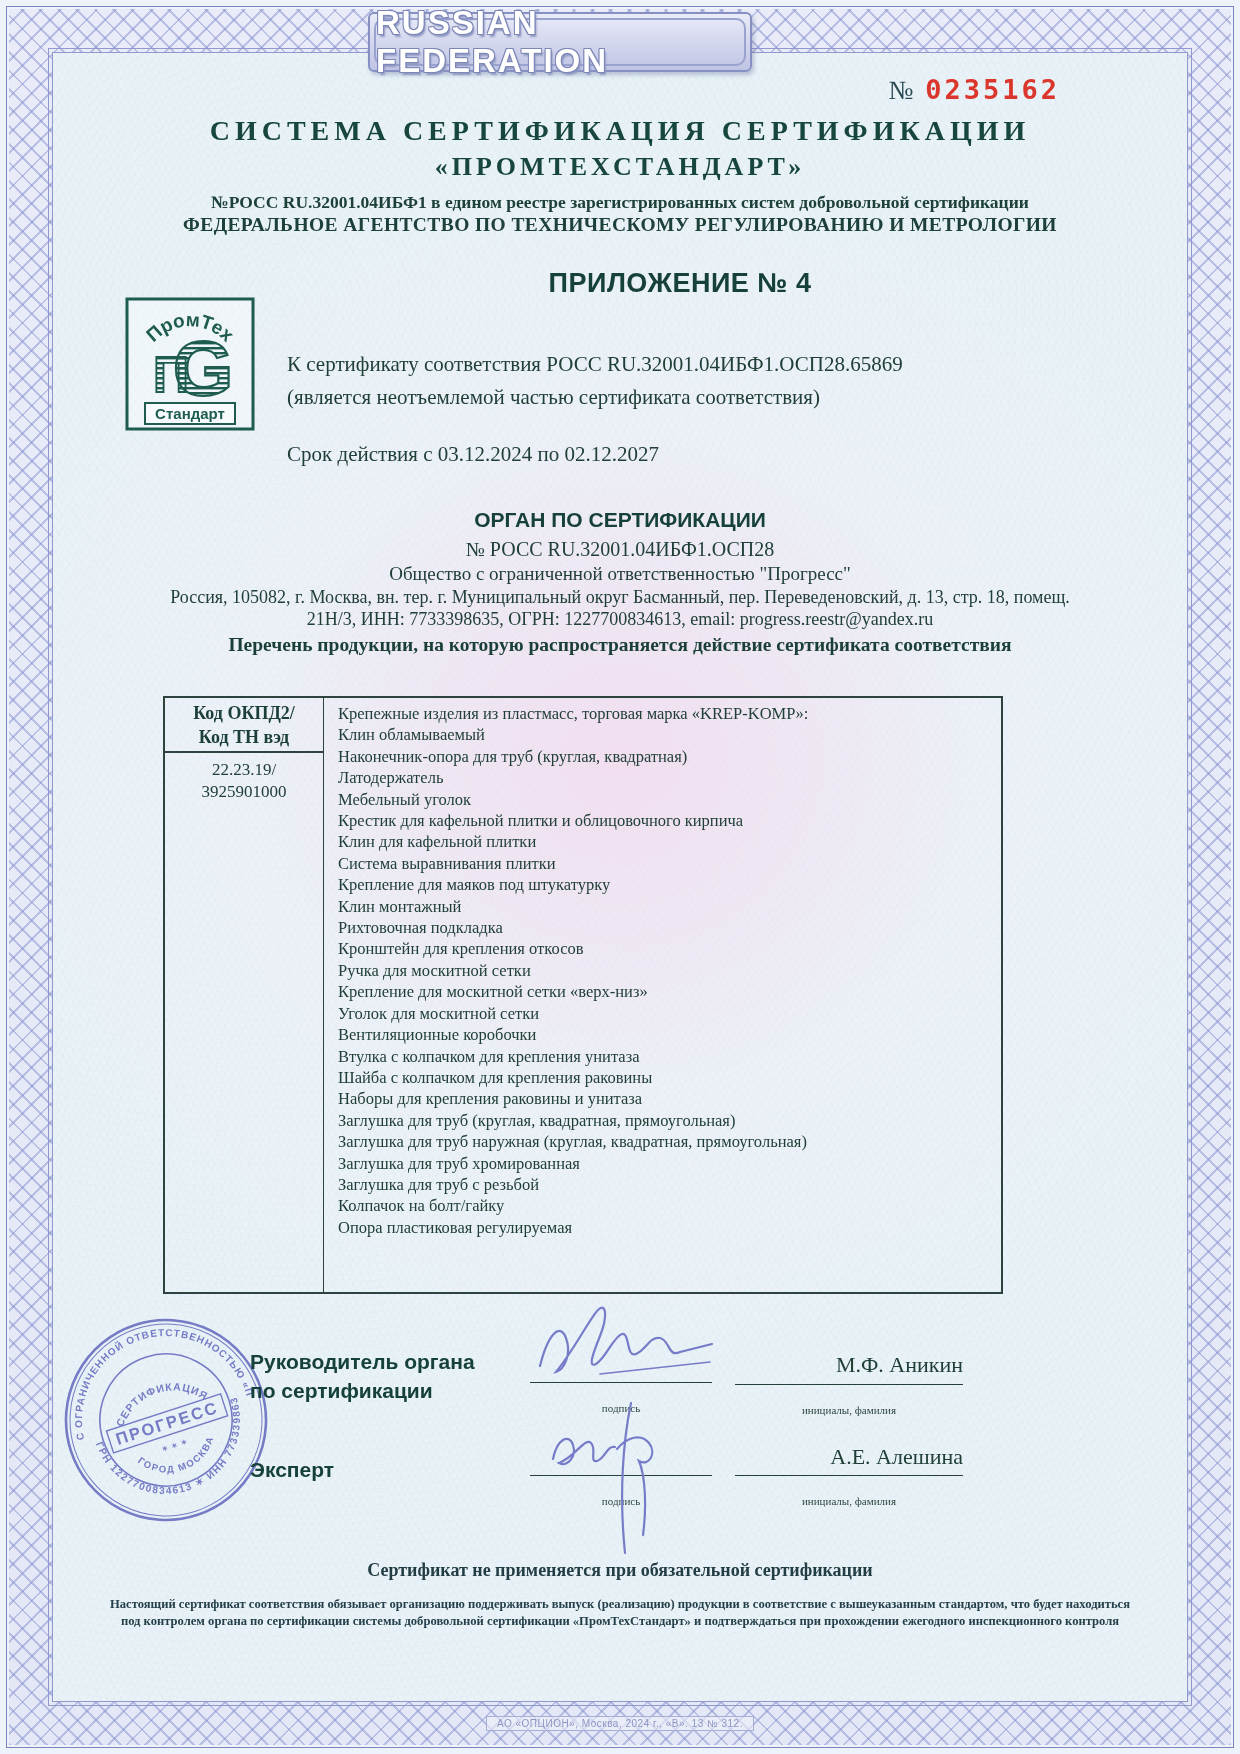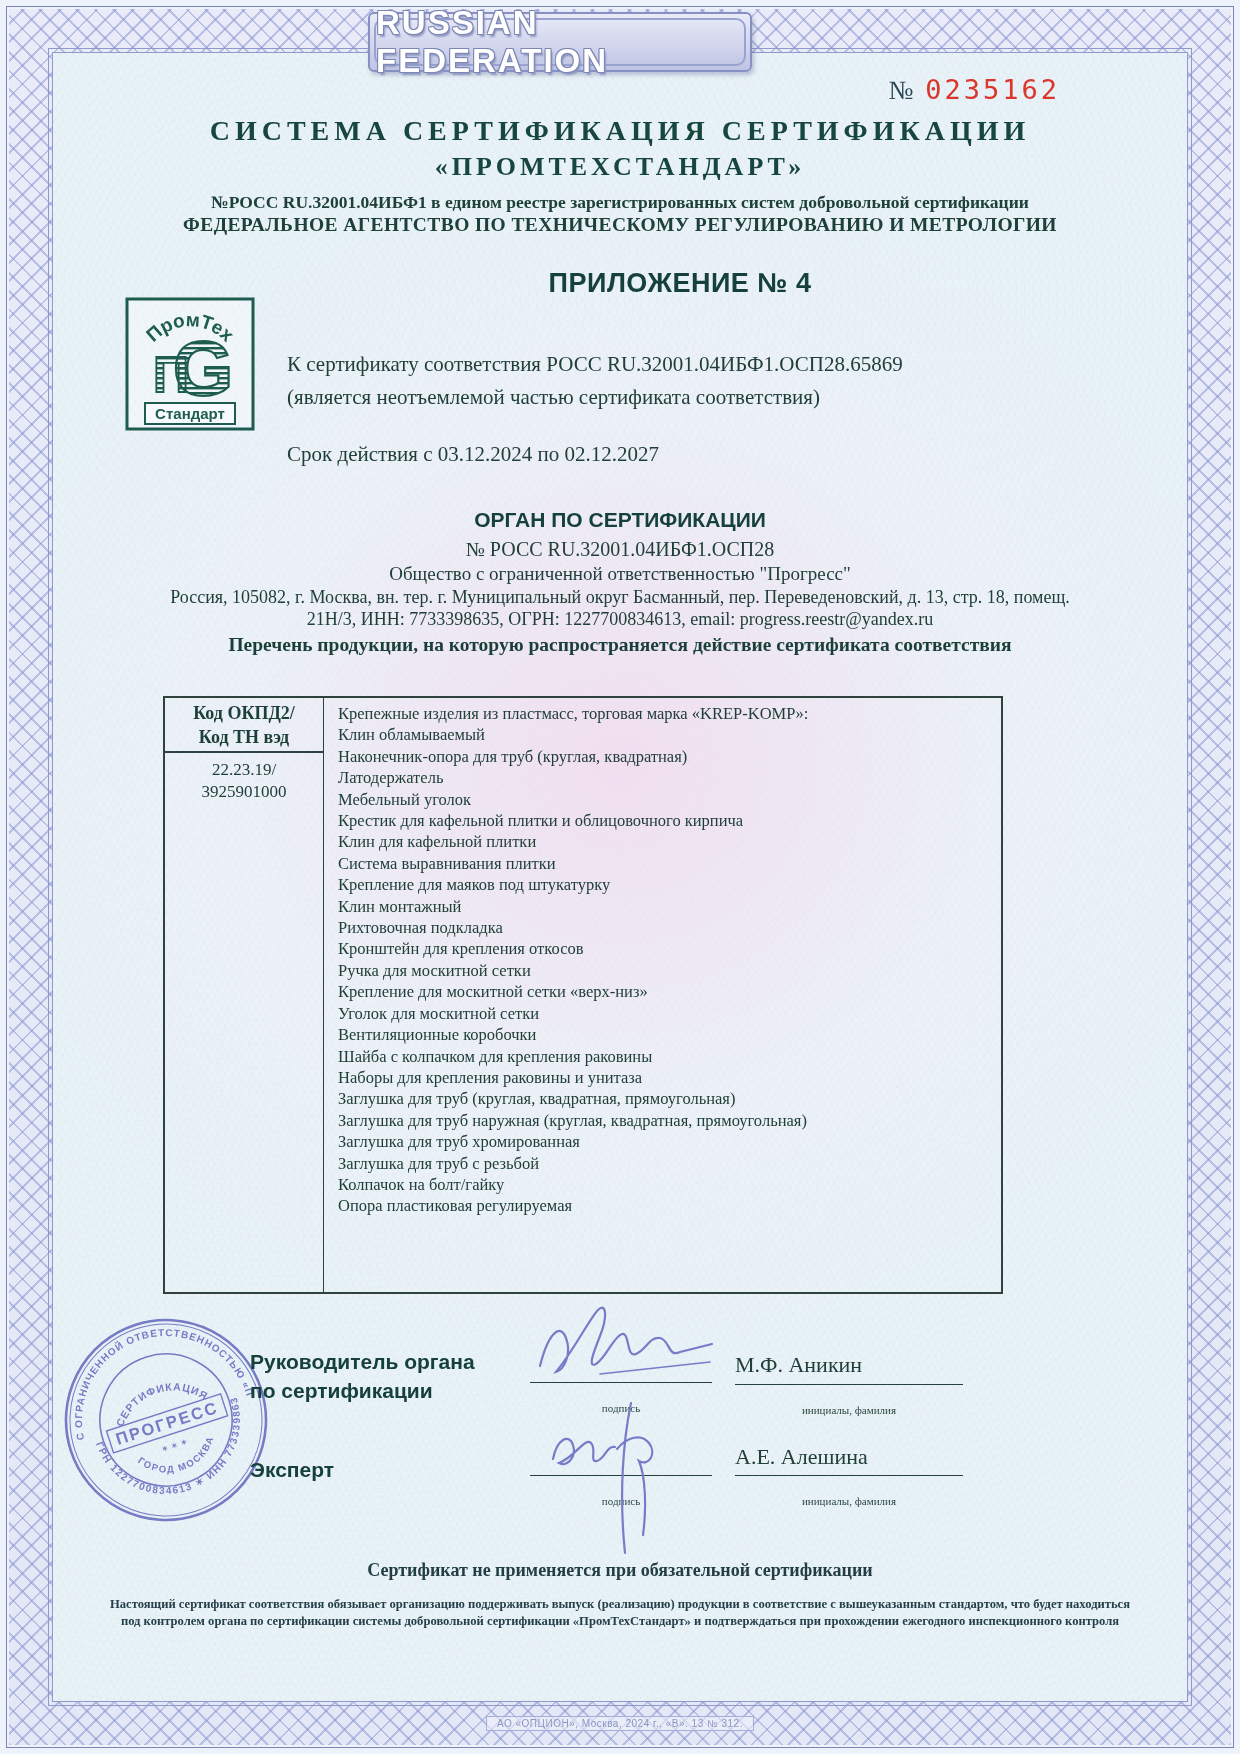--- a/index.html
+++ b/index.html
@@ -24,21 +24,21 @@
   
   .badge{left:368px;top:12px;width:380px;height:56px;border:2px solid #8690c2;border-radius:6px;
     background:linear-gradient(#e9ebf8,#bfc4e4);box-shadow:2px 3px 4px rgba(90,100,150,.35);}
   .badge-inner{position:absolute;inset:4px;border:2px solid #9aa2d0;border-radius:10px;
     display:flex;align-items:center;justify-content:center;}
   .badge-text{font-family:"Liberation Sans",sans-serif;font-weight:bold;font-size:33px;letter-spacing:2px;
     color:#fff;text-shadow:-1px -1px 0 #7d87b5,1px -1px 0 #7d87b5,-1px 1px 0 #7d87b5,1px 1px 0 #7d87b5,2px 3px 2px #8f98c2;}
   
   .cert-no{top:74px;right:180px;display:flex;align-items:baseline;gap:12px;}
   .cert-no .nl{font-size:26px;color:#2c4a55;}
-  .cert-no .nv{font-family:"DejaVu Sans Mono",monospace;font-size:27px;font-weight:normal;letter-spacing:3px;color:#da362c;}
+  .cert-no .nv{font-family:"DejaVu Sans Mono",monospace;font-size:27px;font-weight:bold;letter-spacing:3px;color:#da362c;}
   
   .ctr{left:80px;right:80px;text-align:center;}
   .t1{top:115px;font-size:28px;font-weight:600;letter-spacing:5px;color:#17463d;}
   .t2{top:152px;font-size:26px;font-weight:600;letter-spacing:4px;color:#17463d;}
   .reg{top:192px;font-size:17.5px;font-weight:bold;color:#1d4039;}
   .agency{top:214px;font-size:19.5px;font-weight:bold;color:#1d4039;letter-spacing:.4px;}
   .appendix{left:300px;width:760px;top:268px;text-align:center;font-family:"Liberation Sans",sans-serif;
     font-weight:bold;font-size:27px;color:#16413a;letter-spacing:.5px;}
   .toline1{left:287px;top:352px;font-size:21px;}
   .toline2{left:287px;top:385px;font-size:21px;}
@@ -54,21 +54,21 @@
   .col-code{width:158px;border-right:1.5px solid #2e433e;display:flex;flex-direction:column;}
   .col-name{flex:1;display:flex;flex-direction:column;}
   .th{height:53px;border-bottom:2px solid #2e433e;display:flex;flex-direction:column;align-items:center;justify-content:center;
       font-weight:bold;font-size:18px;line-height:24px;color:#1c3f38;}
   .codes{padding-top:6px;text-align:center;font-size:17px;line-height:22px;}
   .plist{padding:5px 0 0 14px;font-size:16.5px;line-height:21.4px;}
   
   .roleblock{left:250px;font-family:"Liberation Sans",sans-serif;font-weight:bold;font-size:21px;color:#16413a;line-height:29px;margin-top:7px;}
   .sigline{border-top:1.6px solid #27413a;height:0;}
   .siglabel{font-size:11px;text-align:center;color:#2c463f;margin-top:18px;}
-  .signame{font-size:22px;text-align:left;color:#203f37;}
+  .signame{font-size:22px;text-align:right;color:#203f37;}
   .sig-svg{pointer-events:none;}
   
   .notappl{top:1560px;font-size:18px;font-weight:bold;color:#233d45;}
   .fineprint{left:95px;right:95px;top:1596px;text-align:center;font-size:12.6px;font-weight:bold;line-height:17px;color:#25404a;}
   .printinfo{left:0;right:0;top:1688px;text-align:center;}
   .printinfo span{display:inline-block;border:1px solid #a7aed6;padding:1px 10px;
     font-family:"Liberation Sans",sans-serif;font-size:10px;color:#8d96c2;letter-spacing:.5px;background:rgba(238,240,250,.6);margin-top:28px;}
 </style>
 </head>
 <body>
@@ -147,20 +147,21 @@
           <div>Клин для кафельной плитки</div>
           <div>Система выравнивания плитки</div>
           <div>Крепление для маяков под штукатурку</div>
           <div>Клин монтажный</div>
           <div>Рихтовочная подкладка</div>
           <div>Кронштейн для крепления откосов</div>
           <div>Ручка для москитной сетки</div>
           <div>Крепление для москитной сетки «верх-низ»</div>
           <div>Уголок для москитной сетки</div>
           <div>Вентиляционные коробочки</div>
+          <div>Втулка с колпачком для крепления унитаза</div>
           <div>Шайба с колпачком для крепления раковины</div>
           <div>Наборы для крепления раковины и унитаза</div>
           <div>Заглушка для труб (круглая, квадратная, прямоугольная)</div>
           <div>Заглушка для труб наружная (круглая, квадратная, прямоугольная)</div>
           <div>Заглушка для труб хромированная</div>
           <div>Заглушка для труб с резьбой</div>
           <div>Колпачок на болт/гайку</div>
           <div>Опора пластиковая регулируемая</div>
         </div>
     </div>

